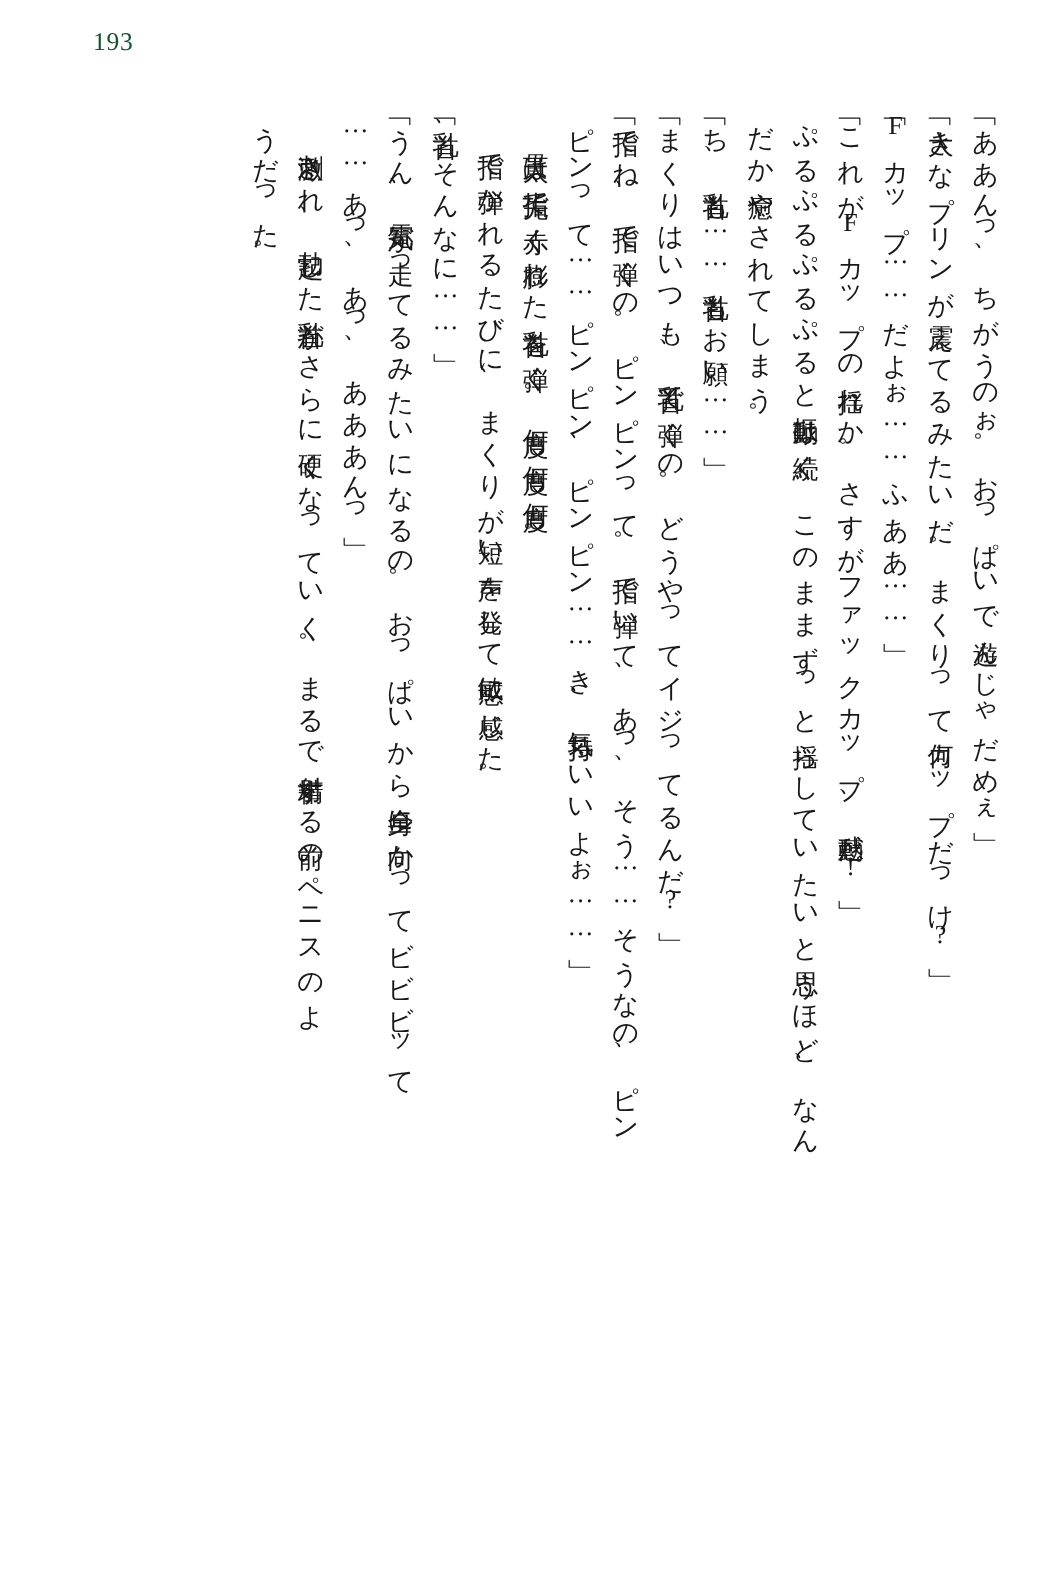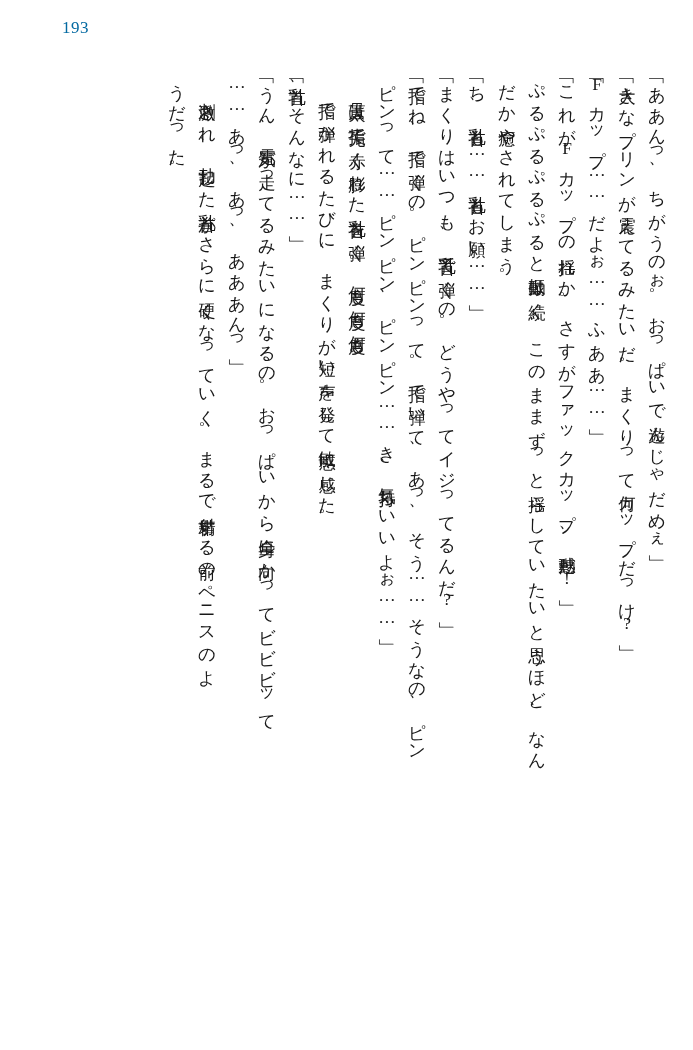--- a/index.html
+++ b/index.html
@@ -20,21 +20,21 @@
     width: 693px;
     height: 1050px;
     box-sizing: border-box;
   }
   .page-number {
     position: absolute;
     top: 18px;
     left: 62px;
     font-size: 17px;
     letter-spacing: 0.5px;
-    color: #0369a1;
+    color: #14532d;
     font-family: "Liberation Serif", "DejaVu Serif", serif;
   }
   .body-text {
     position: absolute;
     top: 72px;
     left: 28px;
     right: 28px;
     height: 940px;
     display: flex;
     flex-direction: row-reverse;

